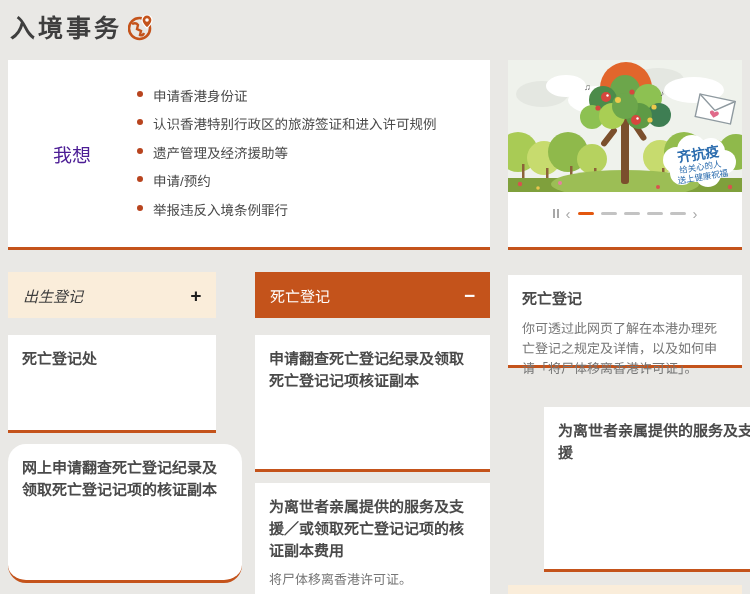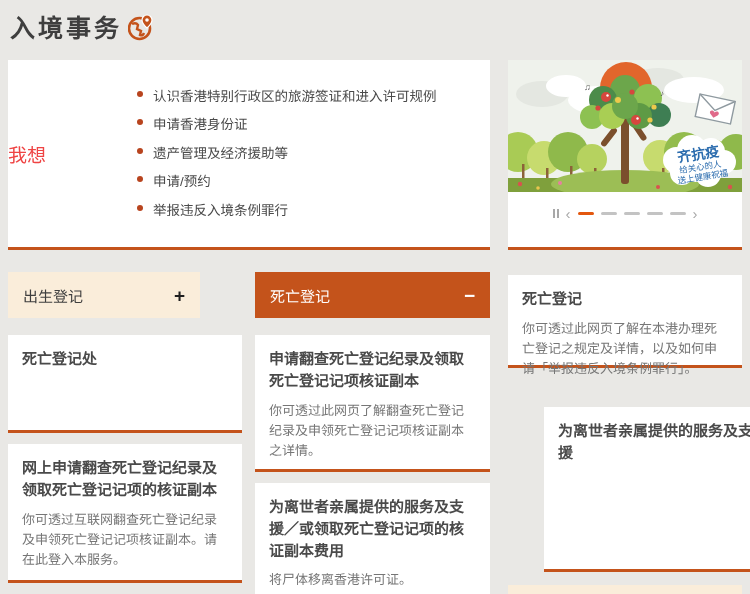--- a/index.html
+++ b/index.html
@@ -9,46 +9,46 @@
     font-family:"Liberation Sans","DejaVu Sans",sans-serif;
     -webkit-font-smoothing:antialiased;
   }
   
   .page-header{position:absolute;left:10px;top:8px;display:flex;align-items:center;gap:6px;}
   .page-header h1{margin:0;font-size:25px;font-weight:bold;color:#3E3E3E;letter-spacing:3px;}
   .globe-icon{width:26px;height:28px;margin-top:2px;}
   
   .panel{background:#FFFFFF;border-bottom:3px solid #C4531B;box-sizing:border-box;position:absolute;}
   .iwant-panel{left:8px;top:60px;width:482px;height:190px;display:flex;align-items:center;}
-  .iwant-label{width:128px;text-align:left;color:#ef4444;font-size:19px;flex:none;}
+  .iwant-label{width:128px;text-align:center;color:#4c1d95;font-size:19px;flex:none;}
   .iwant-list{list-style:none;margin:0;padding:0;}
   .iwant-list li{position:relative;padding-left:17px;margin:9px 0;font-size:13.5px;color:#4A4A4A;cursor:pointer;line-height:1.45;}
   .iwant-list li .bullet{position:absolute;left:1px;top:4px;width:6px;height:6px;border-radius:50%;background:#B8441E;}
   
   .promo-panel{left:508px;top:60px;width:234px;height:190px;overflow:hidden;}
   .promo-illu{display:block;}
   .carousel-controls{position:absolute;left:0;right:0;top:146px;display:flex;align-items:center;justify-content:center;gap:7px;}
   .ctrl{color:#A8A8A8;font-size:15px;line-height:1;cursor:pointer;user-select:none;}
   .pause-icon{display:flex;gap:2px;cursor:pointer;}
   .pause-icon i{display:block;width:2px;height:9px;background:#A8A8A8;}
   .dash{width:16px;height:3px;border-radius:2px;background:#C3C3C3;cursor:pointer;}
   .dash.active{background:#E3570E;}
   
   .accordion{position:absolute;top:272px;height:46px;box-sizing:border-box;display:flex;align-items:center;justify-content:space-between;padding:0 15px;font-size:15px;cursor:pointer;}
   .accordion .sign{font-size:19px;font-weight:bold;line-height:1;}
-  .acc-collapsed{left:8px;width:192px;background:#FAEDDA;color:#3E3E3E;}
+  .acc-collapsed{left:8px;width:208px;background:#FAEDDA;color:#3E3E3E;font-style:italic;}
   .acc-collapsed .sign{color:#1E1E1E;}
   .acc-expanded{left:255px;width:235px;background:#C4531B;color:#FFFFFF;}
   .acc-expanded .sign{color:#FFFFFF;}
   
   .card{position:absolute;background:#FFFFFF;border-bottom:3px solid #C4531B;box-sizing:border-box;padding:13px 14px;cursor:pointer;}
   .card h3{margin:0 0 9px;font-size:15px;font-weight:bold;color:#4A4A4A;line-height:1.45;}
   .card p{margin:0;font-size:13px;color:#767676;line-height:1.55;}
-  .card-l1{left:8px;top:335px;width:234px;height:98px;}
-  .card-l2{left:8px;top:444px;width:234px;height:139px;}
+  .card-l1{left:8px;top:335px;width:208px;height:98px;}
+  .card-l2{left:8px;top:444px;width:234px;height:139px;border-radius:18px;}
   .card-m1{left:255px;top:335px;width:235px;height:137px;}
   .card-m2{left:255px;top:483px;width:235px;height:130px;border-bottom:none;}
   .card-r1{left:508px;top:275px;width:234px;height:93px;}
   .card-r2{left:508px;top:407px;width:234px;height:165px;margin-left:36px;}
   .peek-accordion{position:absolute;left:508px;top:585px;width:234px;height:20px;background:#FAEDDA;cursor:pointer;}
 </style>
 </head>
 <body>
 
 <div class="page-header">
@@ -57,22 +57,22 @@
     <circle cx="11.5" cy="15.5" r="10.5" fill="none" stroke="#C4531B" stroke-width="2.6"></circle>
     <path d="M4 11 Q8 9 10 12 L9 16 L13 18 L12 22 Q15 23 16 20" fill="none" stroke="#C4531B" stroke-width="2.4"></path>
     <path d="M19 2 a5 5 0 0 1 5 5 c0 3.5 -5 8 -5 8 s-5 -4.5 -5 -8 a5 5 0 0 1 5 -5 z" fill="#C4531B" stroke="#fff" stroke-width="1.2"></path>
     <circle cx="19" cy="7" r="1.8" fill="#fff"></circle>
   </svg>
 </div>
 
 <section class="panel iwant-panel">
   <div class="iwant-label">我想</div>
   <ul class="iwant-list">
+    <li><span class="bullet"></span><span>申请香港身份证</span></li>
     <li><span class="bullet"></span><span>认识香港特别行政区的旅游签证和进入许可规例</span></li>
-    <li><span class="bullet"></span><span>申请香港身份证</span></li>
     <li><span class="bullet"></span><span>遗产管理及经济援助等</span></li>
     <li><span class="bullet"></span><span>申请/预约</span></li>
     <li><span class="bullet"></span><span>举报违反入境条例罪行</span></li>
   </ul>
 </section>
 
 <section class="panel promo-panel">
   <svg class="promo-illu" width="234" height="132" viewBox="0 0 234 132">
     <rect x="0" y="0" width="234" height="132" fill="#EFF2EC"></rect>
 
@@ -182,33 +182,31 @@
 <div class="accordion acc-expanded">
   <span>死亡登记</span>
   <span class="sign">−</span>
 </div>
 
 <div class="card card-l1">
   <h3>死亡登记处</h3>
 </div>
 <div class="card card-l2">
   <h3>网上申请翻查死亡登记纪录及领取死亡登记记项的核证副本</h3>
-  <p>你可透过互联网翻查死亡登记纪录及申领死亡登记记项核证副本。请在此登入本服务。</p>
 </div>
 
 <div class="card card-m1">
   <h3>申请翻查死亡登记纪录及领取死亡登记记项核证副本</h3>
-  <p>你可透过此网页了解翻查死亡登记纪录及申领死亡登记记项核证副本之详情。</p>
 </div>
 <div class="card card-m2">
   <h3>为离世者亲属提供的服务及支援／或领取死亡登记记项的核证副本费用</h3>
   <p>将尸体移离香港许可证。</p>
 </div>
 
 <div class="card card-r1">
   <h3>死亡登记</h3>
-  <p>你可透过此网页了解在本港办理死亡登记之规定及详情，以及如何申请「举报违反入境条例罪行」。</p>
+  <p>你可透过此网页了解在本港办理死亡登记之规定及详情，以及如何申请「将尸体移离香港许可证」。</p>
 </div>
 <div class="card card-r2">
   <h3>为离世者亲属提供的服务及支援</h3>
 </div>
 
 <div class="peek-accordion"></div>
 
 </body></html>

